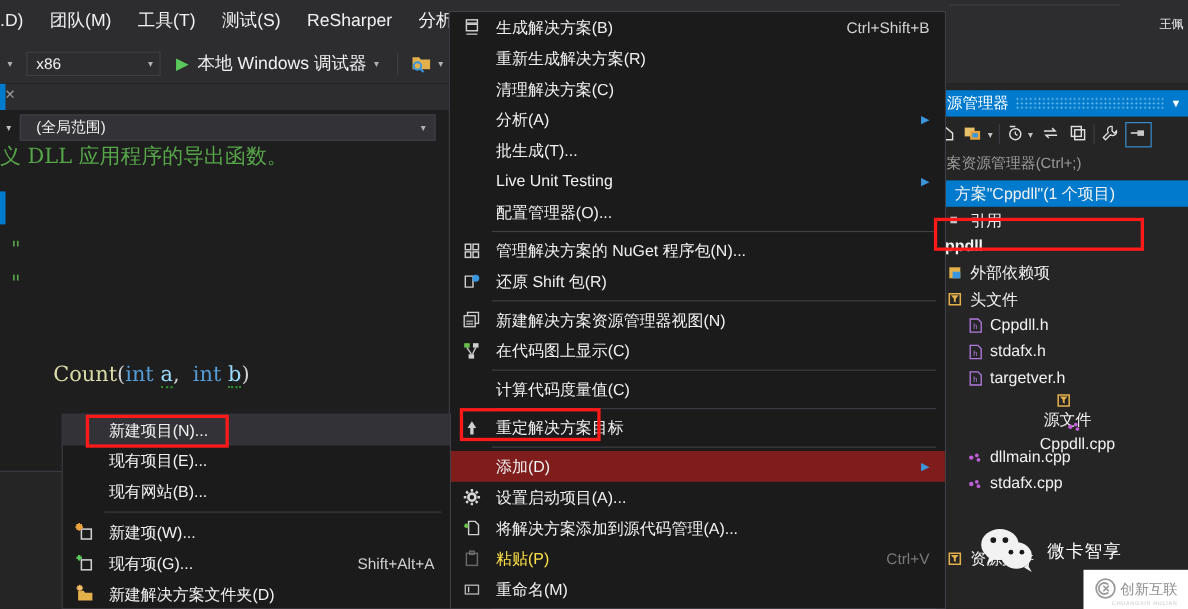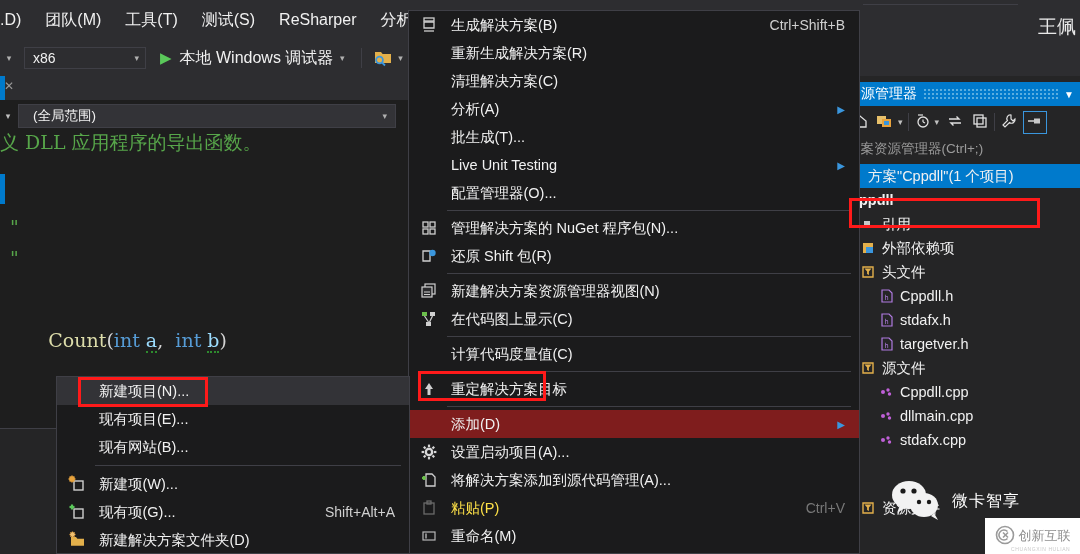--- a/index.html
+++ b/index.html
@@ -159,21 +159,21 @@
   .se-node { position: relative; height: 24px; display: flex; align-items: center; white-space: nowrap; }
   .se-node.sel { background: #007acc; }
   .se-node .lbl { font-size: 14.5px; color: #f1f1f1; }
   .se-node .ico { width: 16px; height: 16px; margin-right: 5px; flex: 0 0 auto; position: relative; }
   .se-guide { position: absolute; left: 8px; top: 92px; width: 1px; height: 300px; background: #434346; }
 
   
   .redbox { position: absolute; border: 3px solid #ff1a1a; box-sizing: border-box; z-index: 60; pointer-events: none; }
 
   
-  .username { position: absolute; right: 4px; top: 14px; color: #e8e8e8; font-size: 19px; z-index: 10; }
+  .username { position: absolute; right: 4px; top: 14px; color: #e8e8e8; font-size: 11px; z-index: 10; }
   .top-right-line { position: absolute; right: 62px; top: 4px; width: 155px; height: 1px; background: #3f3f46; }
 
   
   .wechat { position: absolute; left: 890px; top: 478px; display: flex; align-items: center; z-index: 70; }
   .wechat-label { color: #ffffff; font-size: 16px; margin-left: 8px; letter-spacing: 1px; white-space: nowrap; }
   .cx-watermark {
     position: absolute; left: 985px; top: 518px; width: 95px; height: 36px;
     background: #ffffff; z-index: 71;
     display: flex; align-items: center; justify-content: center;
   }
@@ -547,36 +547,36 @@
 
       <div class="se-node sel" style="padding-left:2px;">
         <span class="ico">
           <svg width="16" height="16" viewBox="0 0 16 16">
               <path d="M3 3 h6 l2 2 h2 v8 H3 Z" fill="#e8c06a"></path>
             </svg>
         </span>
         <span class="lbl">方案"Cppdll"(1 个项目)</span>
       </div>
 
+      <div class="se-node" style="padding-left:16px;">
+        <span class="ico">
+          <svg width="16" height="16" viewBox="0 0 16 16">
+              <rect x="3" y="5" width="6" height="6" fill="#c8c8c8"></rect>
+            </svg>
+        </span>
+        <span class="lbl">引用</span>
+      </div>
+
       <div class="se-node" style="padding-left:14px;">
         <span class="lbl" style="font-weight:bold;">ppdll</span>
       </div>
 
       <div class="se-node" style="padding-left:16px;">
         <span class="ico">
           <svg width="16" height="16" viewBox="0 0 16 16">
-              <rect x="3" y="5" width="6" height="6" fill="#c8c8c8"></rect>
-            </svg>
-        </span>
-        <span class="lbl">引用</span>
-      </div>
-
-      <div class="se-node" style="padding-left:16px;">
-        <span class="ico">
-          <svg width="16" height="16" viewBox="0 0 16 16">
             <rect x="2" y="3" width="10" height="10" fill="#e3b04b"></rect>
             <rect x="5" y="7" width="7" height="6" fill="#3a96dd"></rect>
           </svg>
         </span>
         <span class="lbl">外部依赖项</span>
       </div>
 
       <div class="se-node" style="padding-left:16px;">
         <span class="ico">
           <svg width="16" height="16" viewBox="0 0 16 16">
@@ -610,31 +610,31 @@
       <div class="se-node" style="padding-left:34px;">
         <span class="ico">
           <svg width="16" height="16" viewBox="0 0 16 16">
             <path d="M3 2 h7 l3 3 v9 H3 Z" fill="none" stroke="#b07be0" stroke-width="1.2"></path>
             <text x="5.5" y="11.5" font-size="7" fill="#b07be0" font-family="monospace">h</text>
           </svg>
         </span>
         <span class="lbl">targetver.h</span>
       </div>
 
-      <div class="se-node" style="padding-left:16px;">
+      <div class="se-node" style="padding-left:16px;flex-direction:column;">
         <span class="ico">
           <svg width="16" height="16" viewBox="0 0 16 16">
             <path d="M2 3 h10 v10 H2 Z" fill="none" stroke="#e3b04b" stroke-width="1.4"></path>
             <path d="M3.5 4.5 h7 l-2.6 3 v3.5 l-1.8 -1 v-2.5 Z" fill="#e3b04b"></path>
           </svg>
         </span>
         <span class="lbl">源文件</span>
       </div>
 
-      <div class="se-node" style="padding-left:34px;">
+      <div class="se-node" style="padding-left:34px;flex-direction:column;">
         <span class="ico">
           <svg width="16" height="16" viewBox="0 0 16 16">
             <g fill="#c060d8">
               <circle cx="4" cy="8" r="2"></circle>
                 <circle cx="9" cy="6" r="1.7"></circle>
                 <circle cx="10.5" cy="10" r="1.7"></circle>
             </g>
           </svg>
         </span>
         <span class="lbl">Cppdll.cpp</span>

